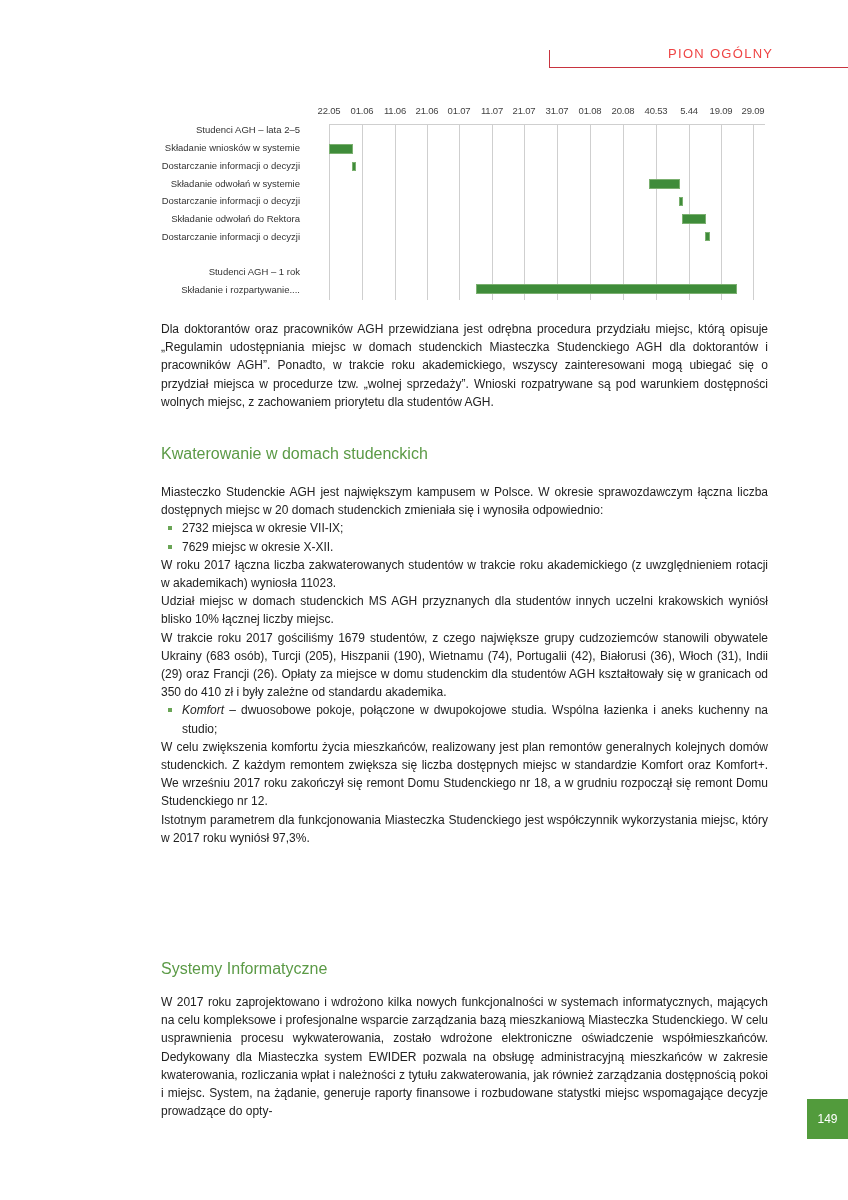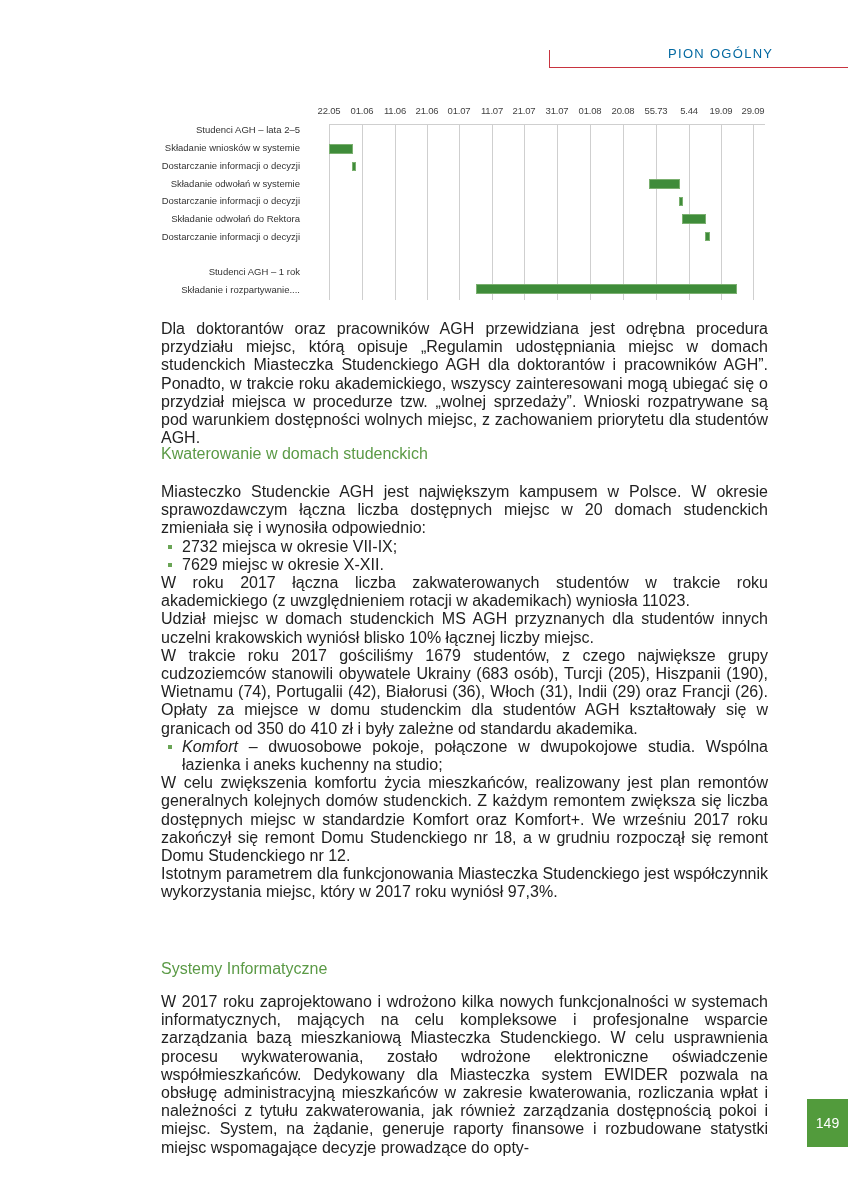--- a/index.html
+++ b/index.html
@@ -6,45 +6,45 @@
   body {
     width: 848px; height: 1200px; position: relative; overflow: hidden;
     background: #ffffff;
     font-family: "Liberation Sans", sans-serif;
     color: #222;
   }
   .header-line-v { position: absolute; left: 549px; top: 50px; width: 1px; height: 18px; background: #c8343f; }
   .header-line-h { position: absolute; left: 549px; top: 67px; width: 299px; height: 1px; background: #c8343f; }
   .header-title {
     position: absolute; left: 668px; top: 46px;
-    font-size: 13px; letter-spacing: 1.3px; color: #0369a1;
+    font-size: 13px; letter-spacing: 1.3px; color: #ef4444;
   }
 
   
   .gantt { position: absolute; left: 0; top: 0; width: 848px; height: 310px; }
   .tick-label { position: absolute; top: 105px; font-size: 9.5px; color: #444; transform: translateX(-50%); white-space: nowrap; letter-spacing: -0.2px; }
   .gridline { position: absolute; top: 124px; width: 1px; height: 176px; background: #cfcfcf; }
   .axis-line { position: absolute; left: 329px; top: 124px; width: 436px; height: 1px; background: #cfcfcf; }
   .row-label { position: absolute; right: 548px; font-size: 9.5px; color: #333; white-space: nowrap; text-align: right; }
   .bar { position: absolute; background: #3f8c3a; border: 1px solid #7bb070; box-sizing: border-box; }
 
   
-  .content { position: absolute; left: 161px; width: 607px; font-size: 16px; line-height: 18.2px; color: #222; }
+  .content { position: absolute; left: 161px; width: 607px; font-size: 12px; line-height: 18.2px; color: #222; }
   .content p { margin: 0; text-align: justify; }
   .section-title { position: absolute; left: 161px; font-size: 16px; color: #5b9a46; }
   ul.bullets { list-style: none; margin: 0; padding: 0; }
   ul.bullets li { position: relative; padding-left: 21px; text-align: justify; }
   ul.bullets li::before {
     content: ""; position: absolute; left: 7px; top: 7px; width: 4px; height: 4px; background: #6aa556;
   }
   .it { font-style: italic; }
 
   .page-number {
-    position: absolute; left: 807px; top: 1099px; width: 41px; height: 48px;
-    background: #529b3c; color: #fff; font-size: 14px;
+    position: absolute; left: 807px; top: 1099px; width: 41px; height: 40px;
+    background: #529b3c; color: #fff; font-size: 12px;
     display: flex; align-items: center; justify-content: center;
   }
 </style>
 </head>
 <body>
 
 <div class="header-line-v"></div>
 <div class="header-line-h"></div>
 <div class="header-title">PION OGÓLNY</div>
 
@@ -53,21 +53,21 @@
   <span class="tick-label" style="left:329px">22.05</span>
   <span class="tick-label" style="left:362px">01.06</span>
   <span class="tick-label" style="left:395px">11.06</span>
   <span class="tick-label" style="left:427px">21.06</span>
   <span class="tick-label" style="left:459px">01.07</span>
   <span class="tick-label" style="left:492px">11.07</span>
   <span class="tick-label" style="left:524px">21.07</span>
   <span class="tick-label" style="left:557px">31.07</span>
   <span class="tick-label" style="left:590px">01.08</span>
   <span class="tick-label" style="left:623px">20.08</span>
-  <span class="tick-label" style="left:656px">55.73</span>
+  <span class="tick-label" style="left:656px">40.53</span>
   <span class="tick-label" style="left:689px">5.44</span>
   <span class="tick-label" style="left:721px">19.09</span>
   <span class="tick-label" style="left:753px">29.09</span>
 
   <div class="axis-line"></div>
   <div class="gridline" style="left:329px"></div>
   <div class="gridline" style="left:362px"></div>
   <div class="gridline" style="left:395px"></div>
   <div class="gridline" style="left:427px"></div>
   <div class="gridline" style="left:459px"></div>

